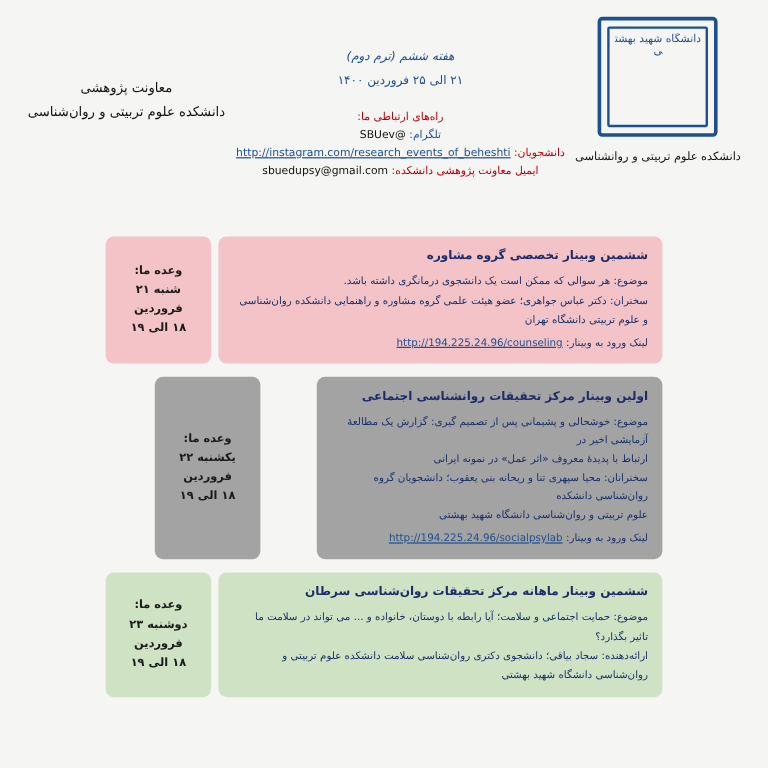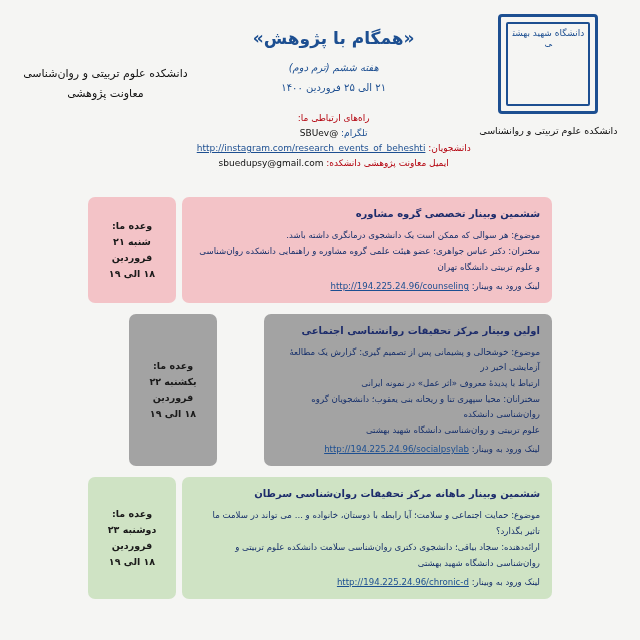--- a/index.html
+++ b/index.html
@@ -207,21 +207,20 @@
 
     <div class="header-right">
       <div class="logo-box">
         <div class="logo-inner"></div>
         <div class="logo-arabesque">دانشگاه شهید بهشتی</div>
       </div>
       <div class="logo-caption">دانشکده علوم تربیتی و روانشناسی</div>
     </div>
 
     <div class="header-center">
-      <div class="main-title">«همگام با پژوهش»</div>
       <div class="sub-title">هفته ششم (ترم دوم)</div>
       <div class="date-line">۲۱ الی ۲۵ فروردین ۱۴۰۰</div>
 
       <div class="contact-block">
         <div class="contact-head">راه‌های ارتباطی ما:</div>
 
         <div class="contact-row">
           <span class="lbl-blue">تلگرام:</span>
           <span class="val-dark">@SBUev</span>
         </div>
@@ -232,22 +231,22 @@
         </div>
 
         <div class="contact-row">
           <span class="lbl-red">ایمیل معاونت پژوهشی دانشکده:</span>
           <span class="val-dark">sbuedupsy@gmail.com</span>
         </div>
       </div>
     </div>
 
     <div class="header-left">
+      <div class="org-name">معاونت پژوهشی</div>
       <div class="org-name">دانشکده علوم تربیتی و روان‌شناسی</div>
-      <div class="org-name">معاونت پژوهشی</div>
     </div>
   </div>
 
   <div class="sessions">
 
     <div class="session-row">
       <div class="session-card card-pink">
         <div class="s-title">ششمین وبینار تخصصی گروه مشاوره</div>
         <div class="s-line">موضوع: هر سوالی که ممکن است یک دانشجوی درمانگری داشته باشد.</div>
         <div class="s-line">سخنران: دکتر عباس جواهری؛ عضو هیئت علمی گروه مشاوره و راهنمایی دانشکده روان‌شناسی</div>
@@ -283,24 +282,20 @@
       </div>
     </div>
 
     <div class="session-row">
       <div class="session-card card-green">
         <div class="s-title">ششمین وبینار ماهانه مرکز تحقیقات روان‌شناسی سرطان</div>
         <div class="s-line">موضوع: حمایت اجتماعی و سلامت؛ آیا رابطه با دوستان، خانواده و ... می تواند در سلامت ما</div>
         <div class="s-line">تاثیر بگذارد؟</div>
         <div class="s-line">ارائه‌دهنده: سجاد بیاقی؛ دانشجوی دکتری روان‌شناسی سلامت دانشکده علوم تربیتی و</div>
         <div class="s-line">روان‌شناسی دانشگاه شهید بهشتی</div>
-        <div class="s-link">
-          <span>لینک ورود به وبینار:</span>
-          <a href="#">http://194.225.24.96/chronic-d</a>
-        </div>
       </div>
       <div class="when-card card-green">
         <div class="when-when">وعده ما:</div>
         <div class="when-date">دوشنبه ۲۳ فروردین</div>
         <div class="when-time">۱۸ الی ۱۹</div>
       </div>
     </div>
 
   </div>
 </div>

